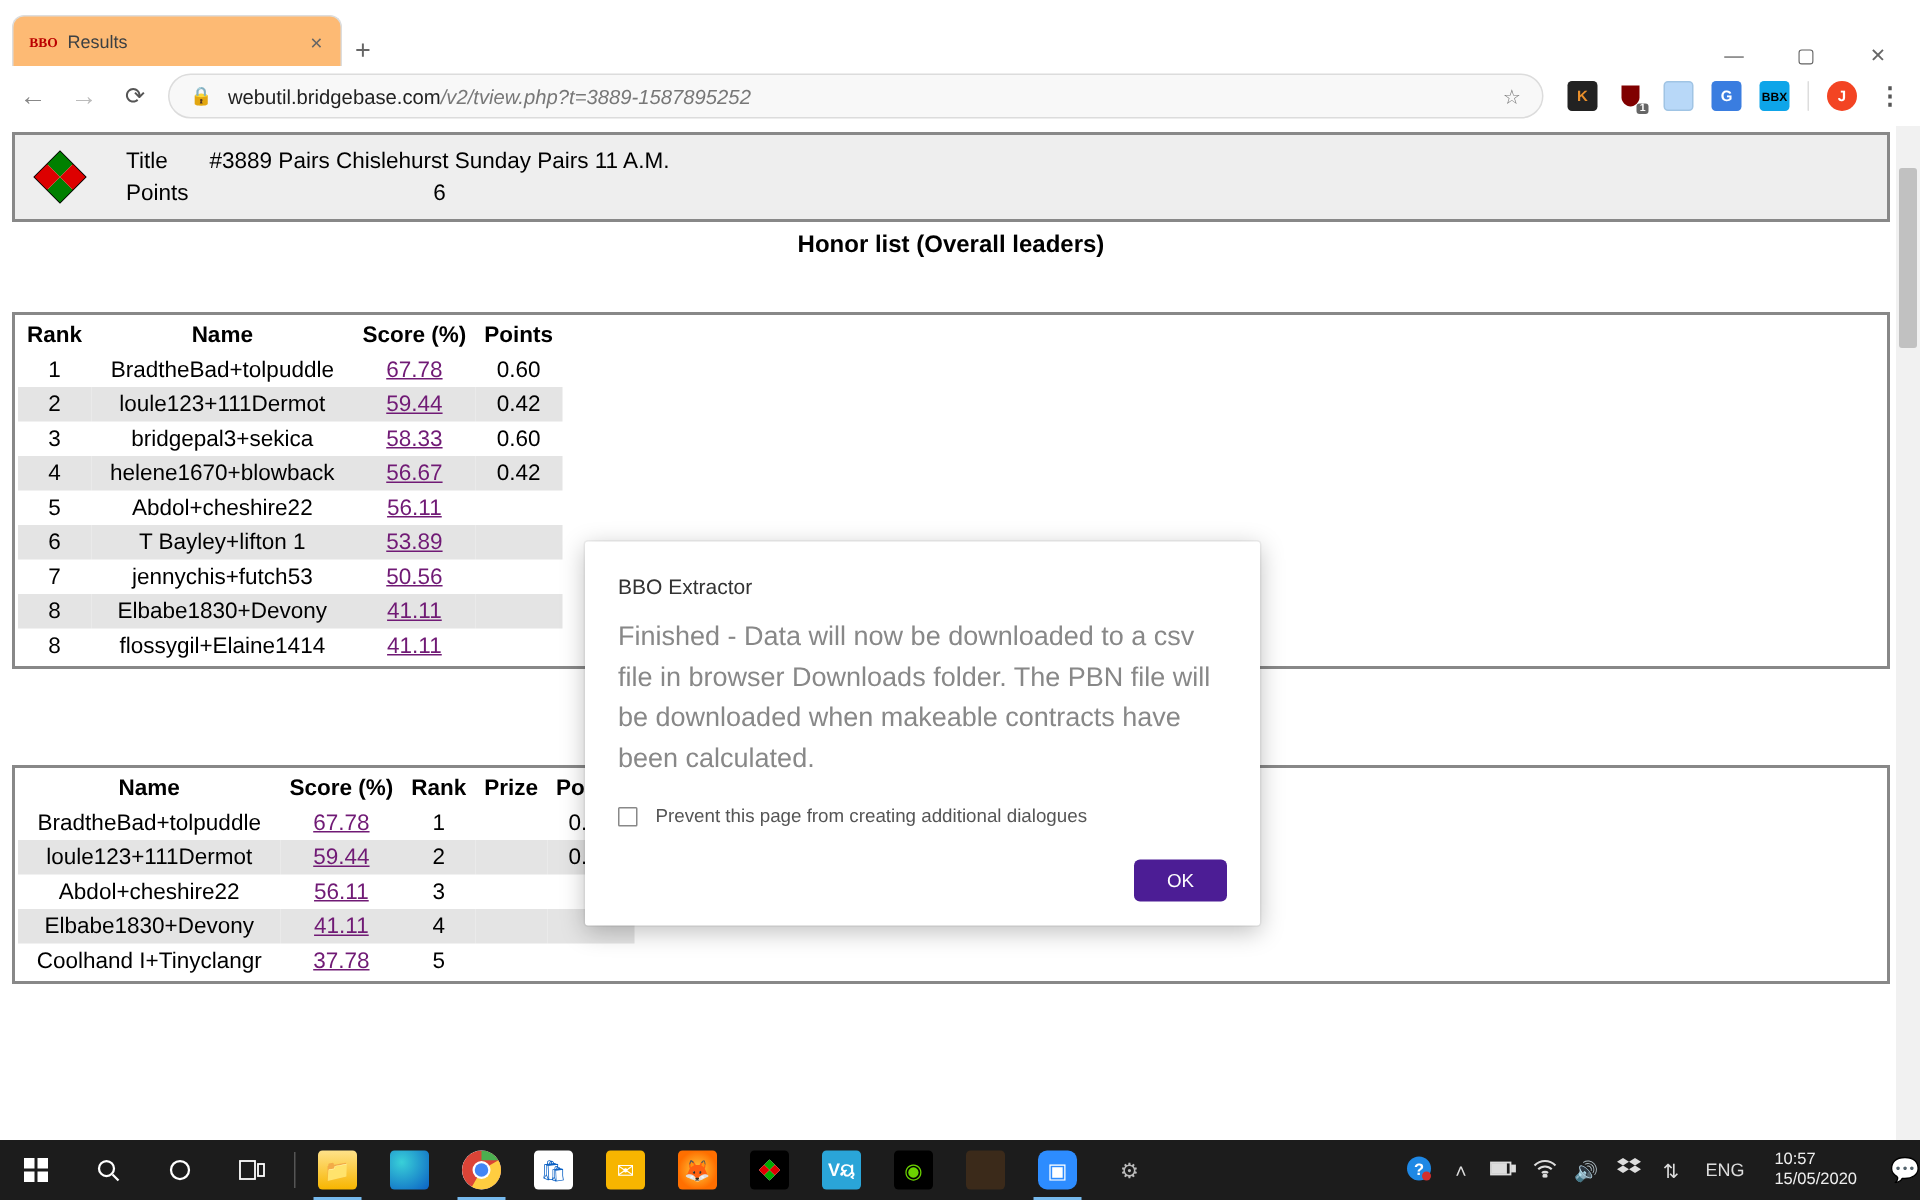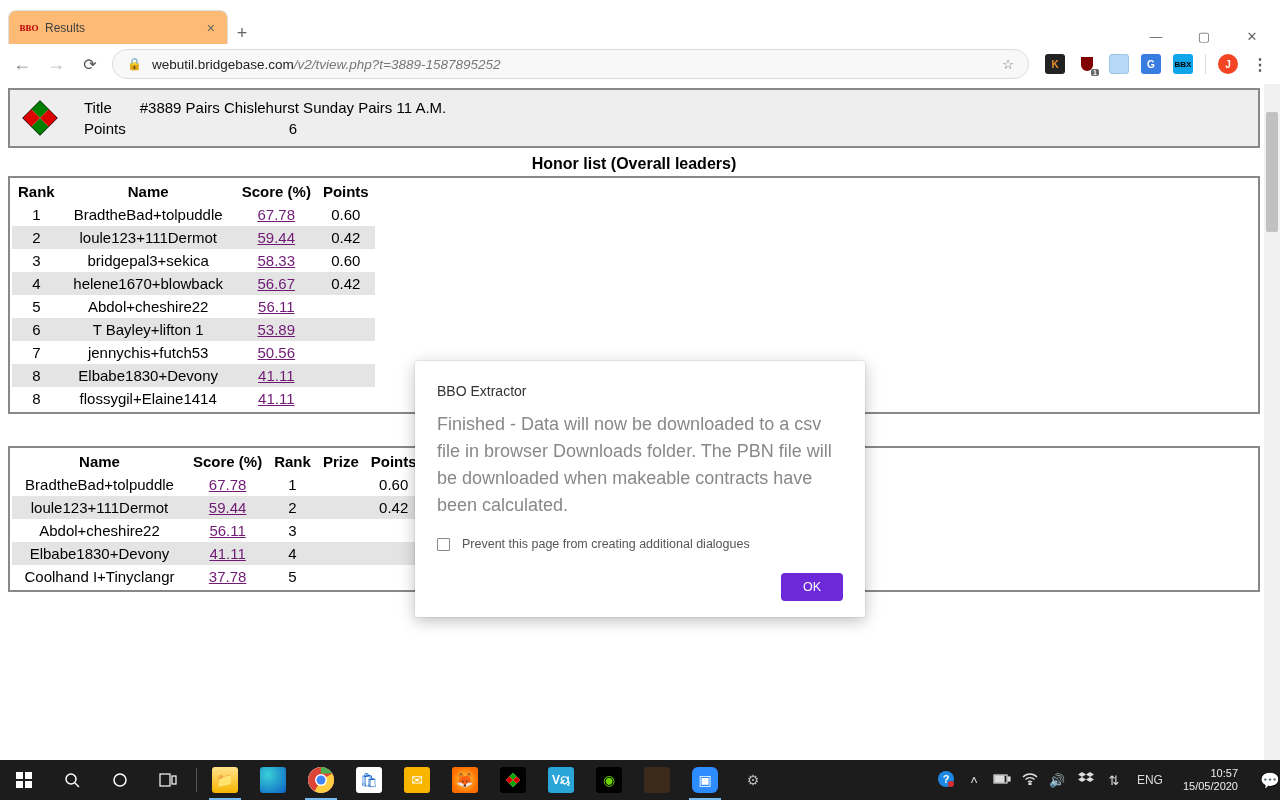--- a/index.html
+++ b/index.html
@@ -120,20 +120,21 @@
 
   .section-title {
     text-align: center; font-weight: bold;
     font-size: 16px; padding: 3px 0;
   }
 
   .results-box {
     border: 2px solid #888;
     padding: 2px;
     margin-bottom: 8px;
+    margin-top: 32px;
   }
   table.results {
     border-collapse: collapse;
     font-size: 15px;
   }
   table.results th, table.results td {
     padding: 3px 6px;
     text-align: center;
     height: 23px;
     white-space: nowrap;
@@ -151,21 +152,21 @@
   table.ns th, table.ns td {
     padding: 3px 6px; text-align: center; height: 23px; white-space: nowrap;
   }
   table.ns th { font-weight: bold; }
   table.ns tr.shade td { background: #e4e4e4; }
   table.ns td.name { min-width: 175px; }
 
   
   .dialog {
     position: absolute;
-    top: 277px; left: 415px;
+    top: 277px; left: 390px;
     width: 450px;
     background: #fff;
     border-radius: 2px;
     box-shadow: 0 4px 16px rgba(0,0,0,0.25), 0 0 0 1px rgba(0,0,0,0.05);
     padding: 22px 22px 16px 22px;
     font-family: "Segoe UI", Arial, sans-serif;
   }
   .dialog h3 {
     margin: 0 0 12px 0; font-size: 14px; font-weight: 400; color: #333;
   }
@@ -174,21 +175,21 @@
   }
   .dialog .prevent-row {
     display: flex; align-items: center; gap: 12px;
     font-size: 12.5px; color: #555; margin-bottom: 22px;
   }
   .dialog .prevent-row .cb {
     width: 13px; height: 13px; border: 1.5px solid #888; border-radius: 1px;
   }
   .dialog .btn-row { text-align: right; }
   .dialog .ok-btn {
-    background: #6d28d9; color: #fff; border: none;
+    background: #4c1d95; color: #fff; border: none;
     padding: 7px 22px; border-radius: 4px; font-size: 12.5px; font-weight: 500;
   }
 
   
   .taskbar {
     position: absolute; bottom: 0; left: 0; right: 0;
     height: 40px; background: #1c1c1c;
     display: flex; align-items: center;
     color: #fff; font-size: 12px;
   }
@@ -213,21 +214,21 @@
     content: ""; position: absolute; bottom: 0; left: 8px; right: 8px; height: 2px;
     background: #76b9ed;
   }
   .tb-right {
     margin-left: auto;
     display: flex; align-items: center; height: 100%;
     gap: 10px; padding-right: 6px;
   }
   .tray-icon { width: 18px; text-align: center; font-size: 13px; color: #ddd; }
   .tb-lang { font-size: 12px; color: #ddd; padding: 0 4px; }
-  .tb-clock { text-align: right; font-size: 11px; line-height: 1.15; color: #eee; padding: 0 6px; }
+  .tb-clock { text-align: left; font-size: 11px; line-height: 1.15; color: #eee; padding: 0 6px; }
   .tb-notif { width: 20px; text-align: center; font-size: 16px; color: #ddd; padding: 0 6px; }
 
   
   .svg-icon { display: block; }
 </style>
 </head>
 <body>
 
 <div class="title-strip"></div>
 

